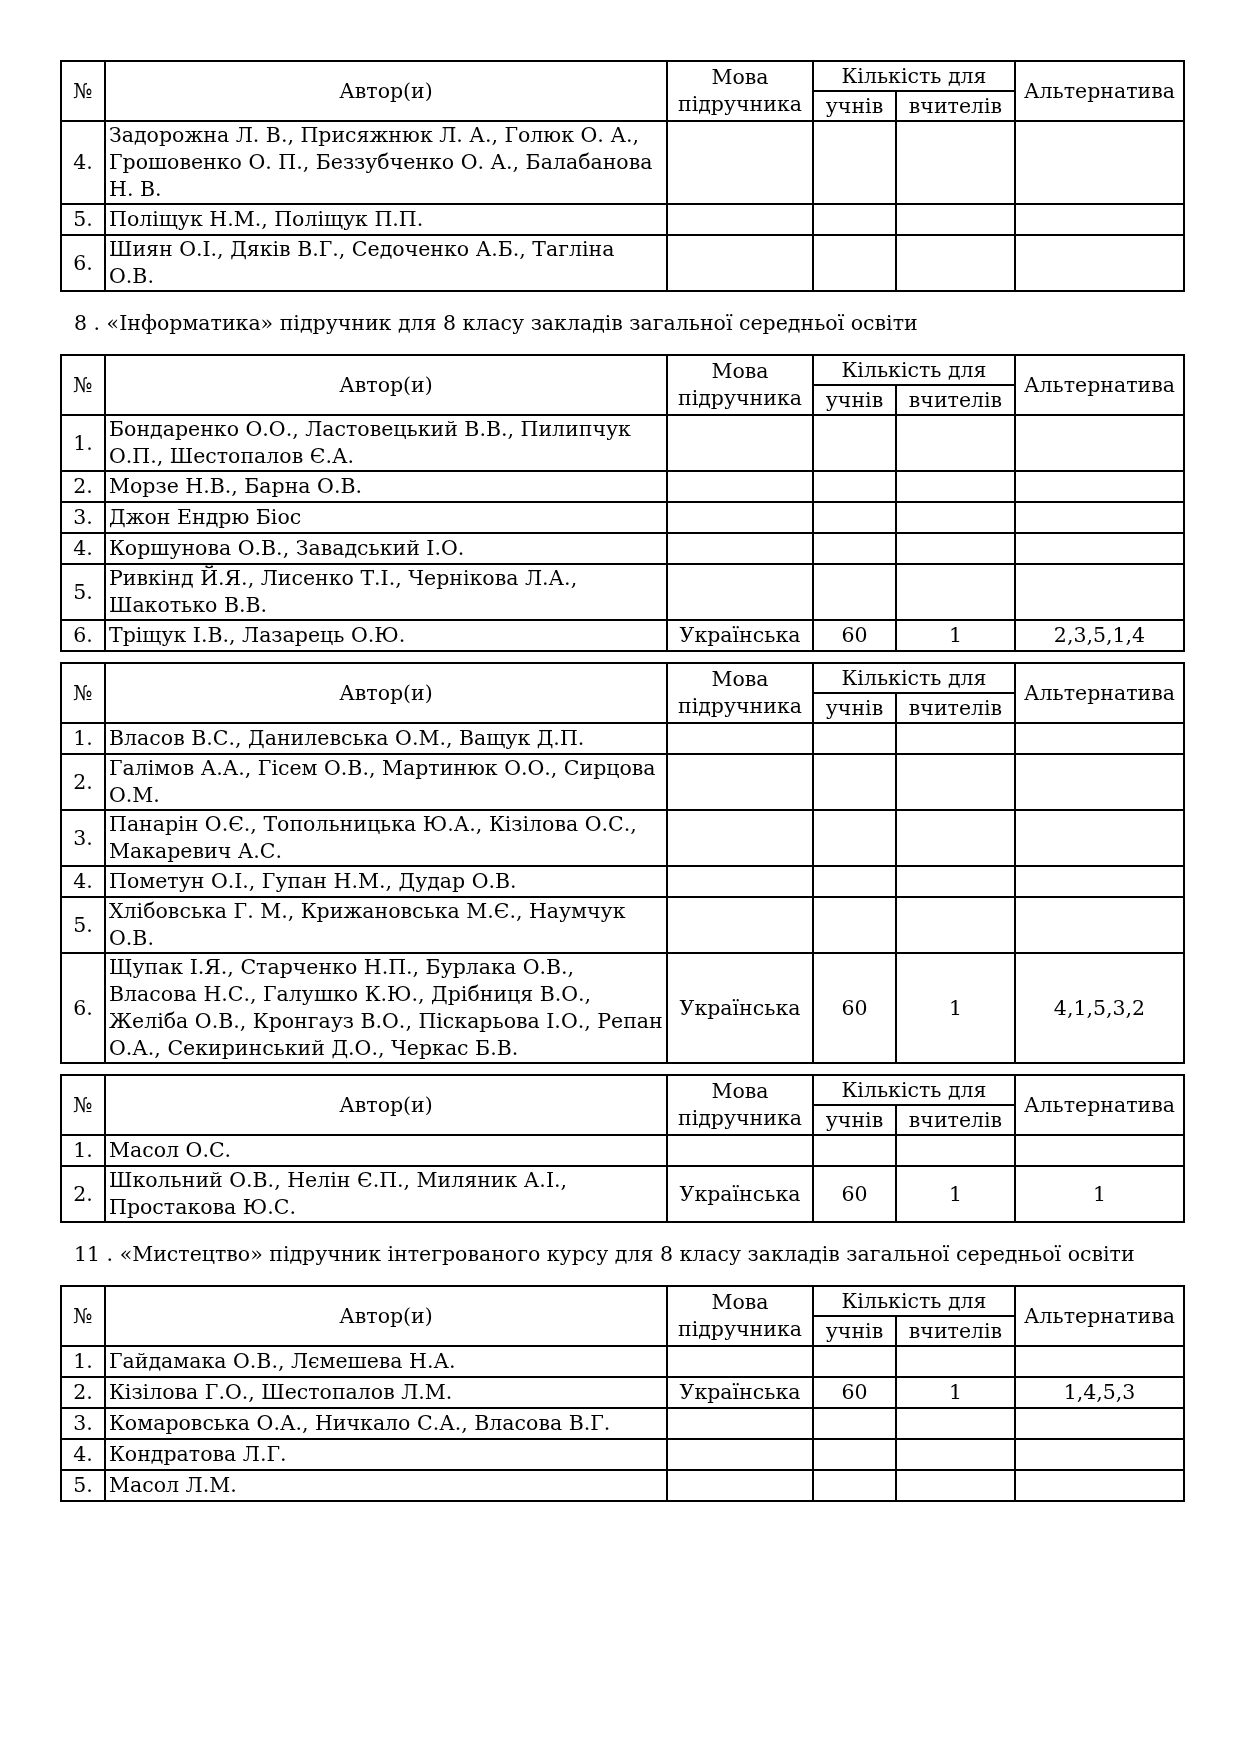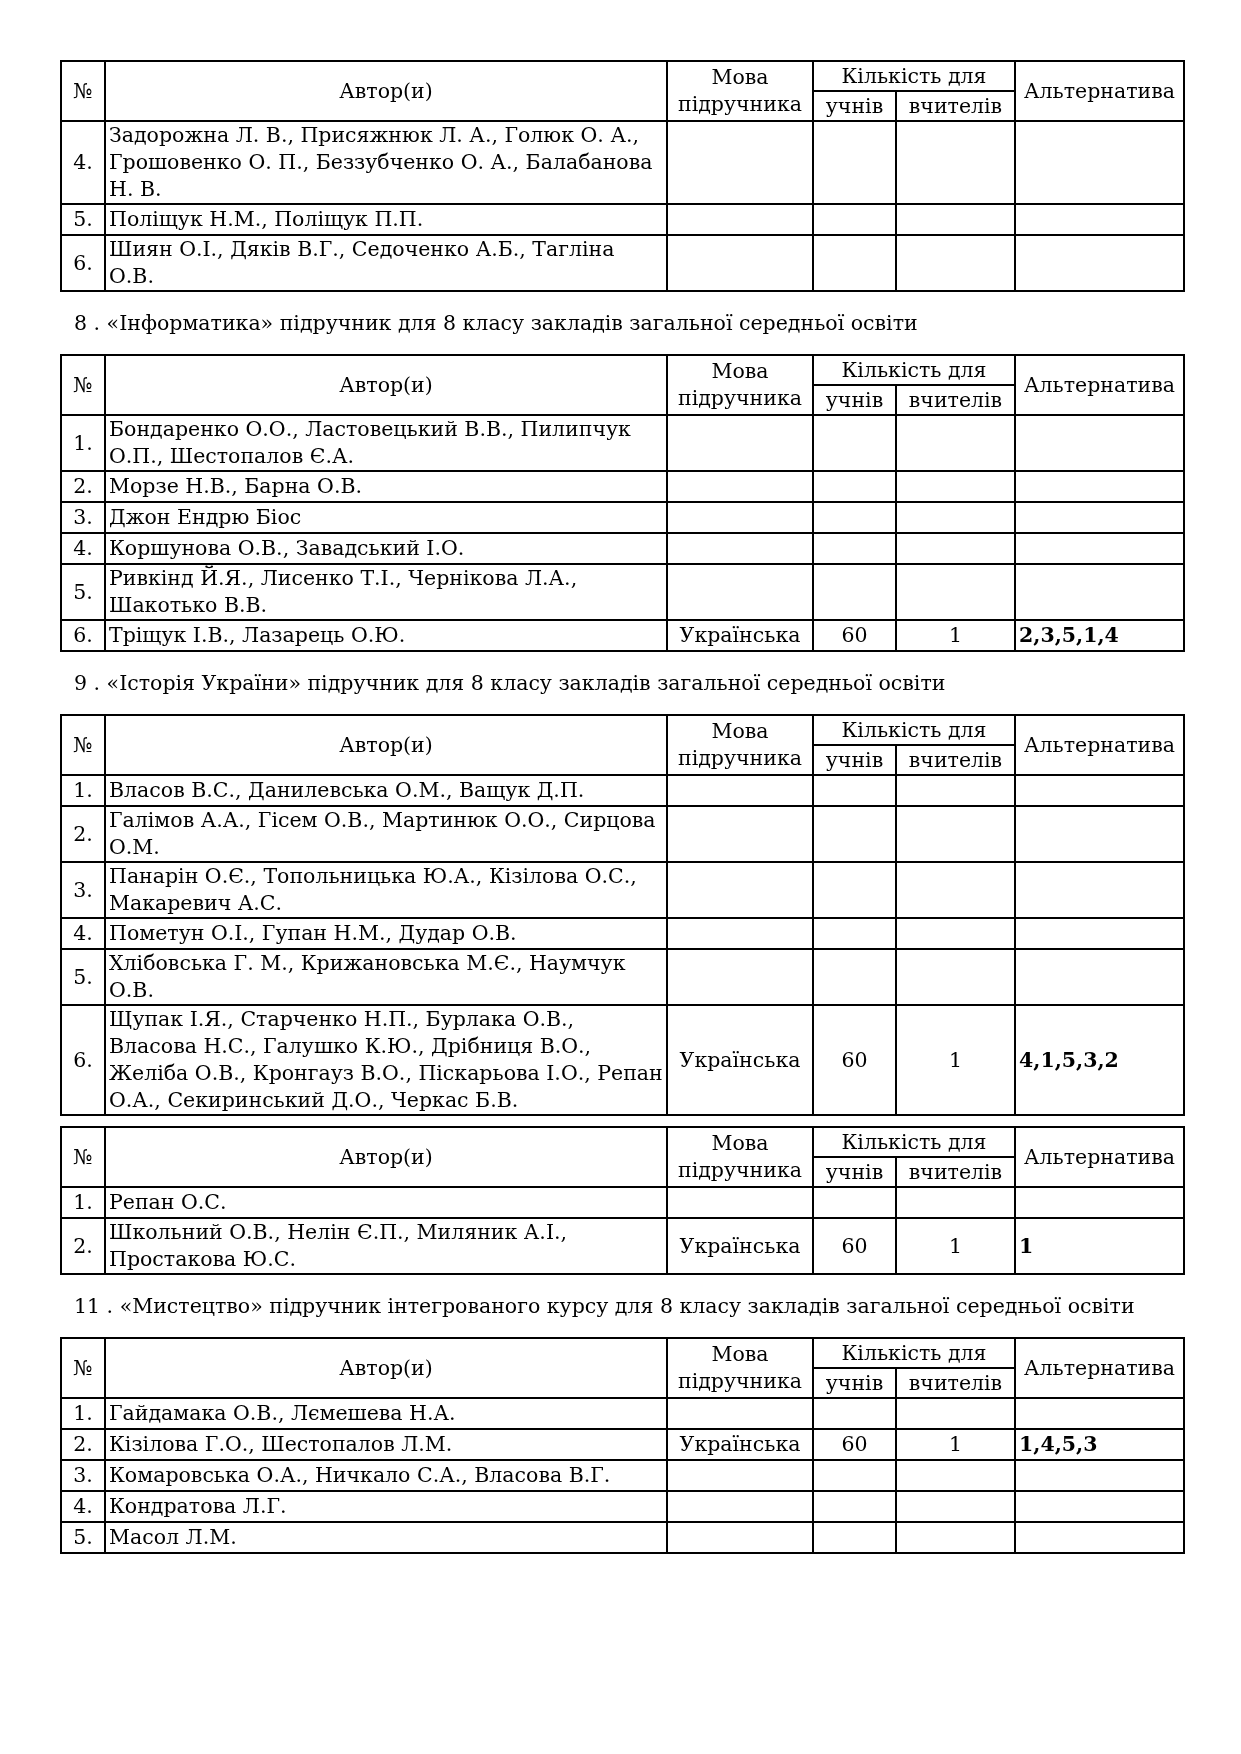--- a/index.html
+++ b/index.html
@@ -12,21 +12,21 @@
   th { text-align: center; }
   col.c-no { width: 44px; }
   col.c-auth { width: 562px; }
   col.c-lang { width: 146px; }
   col.c-st { width: 83px; }
   col.c-tc { width: 119px; }
   col.c-alt { width: 169px; }
   .num { text-align: center; }
   .auth { text-align: left; }
   .center { text-align: center; }
-  .left { text-align: left; font-weight: bold; }
+  .left { text-align: center; }
   tr.hr1 th { height: 28px; }
   tr.hr2 th { height: 28px; }
   tr.row td { height: 29px; }
 </style>
 </head>
 <body>
 
 <div class="page" id="page">
 
   <table>
@@ -154,21 +154,20 @@
     <td class="num">6.</td>
     <td class="auth">Тріщук І.В., Лазарець О.Ю.</td>
     <td class="center">Українська</td>
     <td class="center">60</td>
     <td class="center">1</td>
     <td class="left">2,3,5,1,4</td>
   </tr>
 </tbody>
   </table>
 
-  <p class="caption">9 . «Історія України» підручник для 8 класу закладів загальної середньої освіти</p>
   <table>
     <colgroup>
       <col class="c-no">
         <col class="c-auth">
         <col class="c-lang">
         <col class="c-st">
         <col class="c-tc">
         <col class="c-alt">
     </colgroup>
     <thead>
@@ -259,21 +258,21 @@
         <th rowspan="2">Альтернатива</th>
       </tr>
       <tr class="hr2">
         <th>учнів</th>
         <th>вчителів</th>
       </tr>
     </thead>
     <tbody>
   <tr class="row">
     <td class="num">1.</td>
-    <td class="auth">Репан О.С.</td>
+    <td class="auth">Масол О.С.</td>
     <td class="center"></td>
     <td class="center"></td>
     <td class="center"></td>
     <td class="left"></td>
   </tr>
 
   <tr class="row">
     <td class="num">2.</td>
     <td class="auth">Школьний О.В., Нелін Є.П., Миляник А.І., Простакова Ю.С.</td>
     <td class="center">Українська</td>

